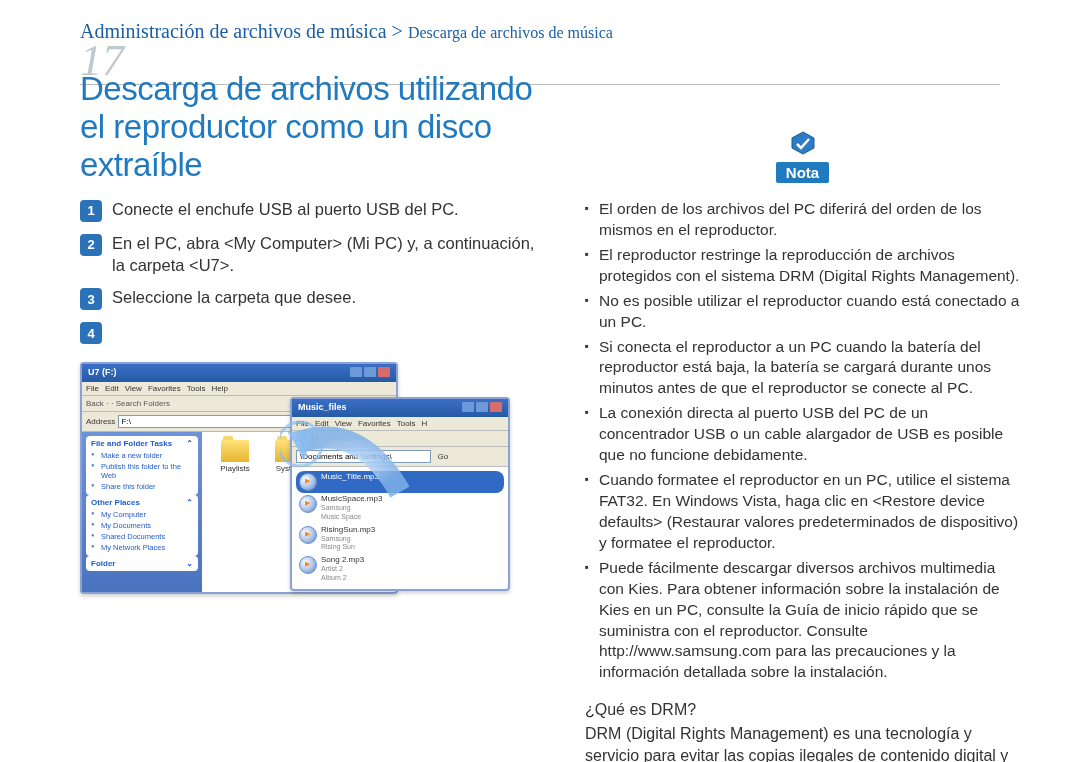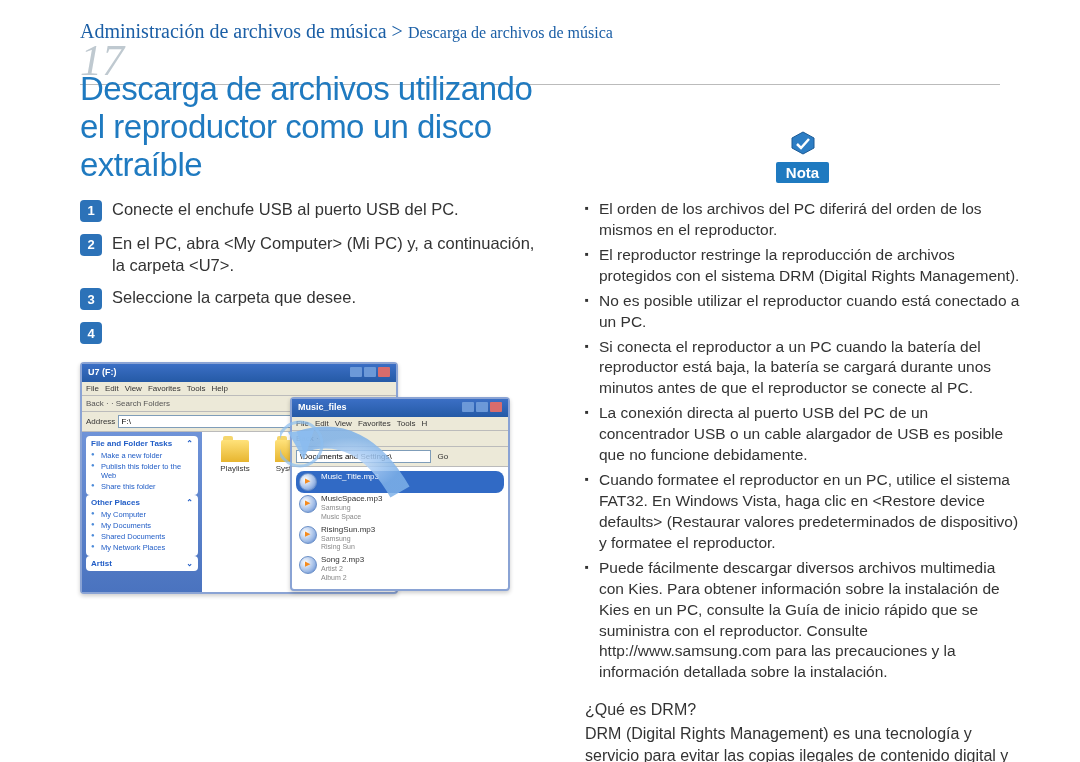--- a/index.html
+++ b/index.html
@@ -302,21 +302,21 @@
               </div>
             <div id="places">
                 <div class="itm">My Computer</div>
                 <div class="itm">My Documents</div>
                 <div class="itm">Shared Documents</div>
                 <div class="itm">My Network Places</div>
               </div>
           </div>
           <div class="side-panel" style="padding-bottom:1px">
             <div class="hd">
-                <span>Artist</span>
+                <span>Folder</span>
                 <span>⌄</span>
               </div>
           </div>
         </div>
         <div class="folders" id="win1folders"><div class="folder"><div class="ficon"></div>Playlists</div><div class="folder"><div class="ficon"></div>System</div></div>
       </div>
     </div>
 
     <div class="win win2" style="left:210px;top:35px;width:220px;">
       <div class="win-title">

